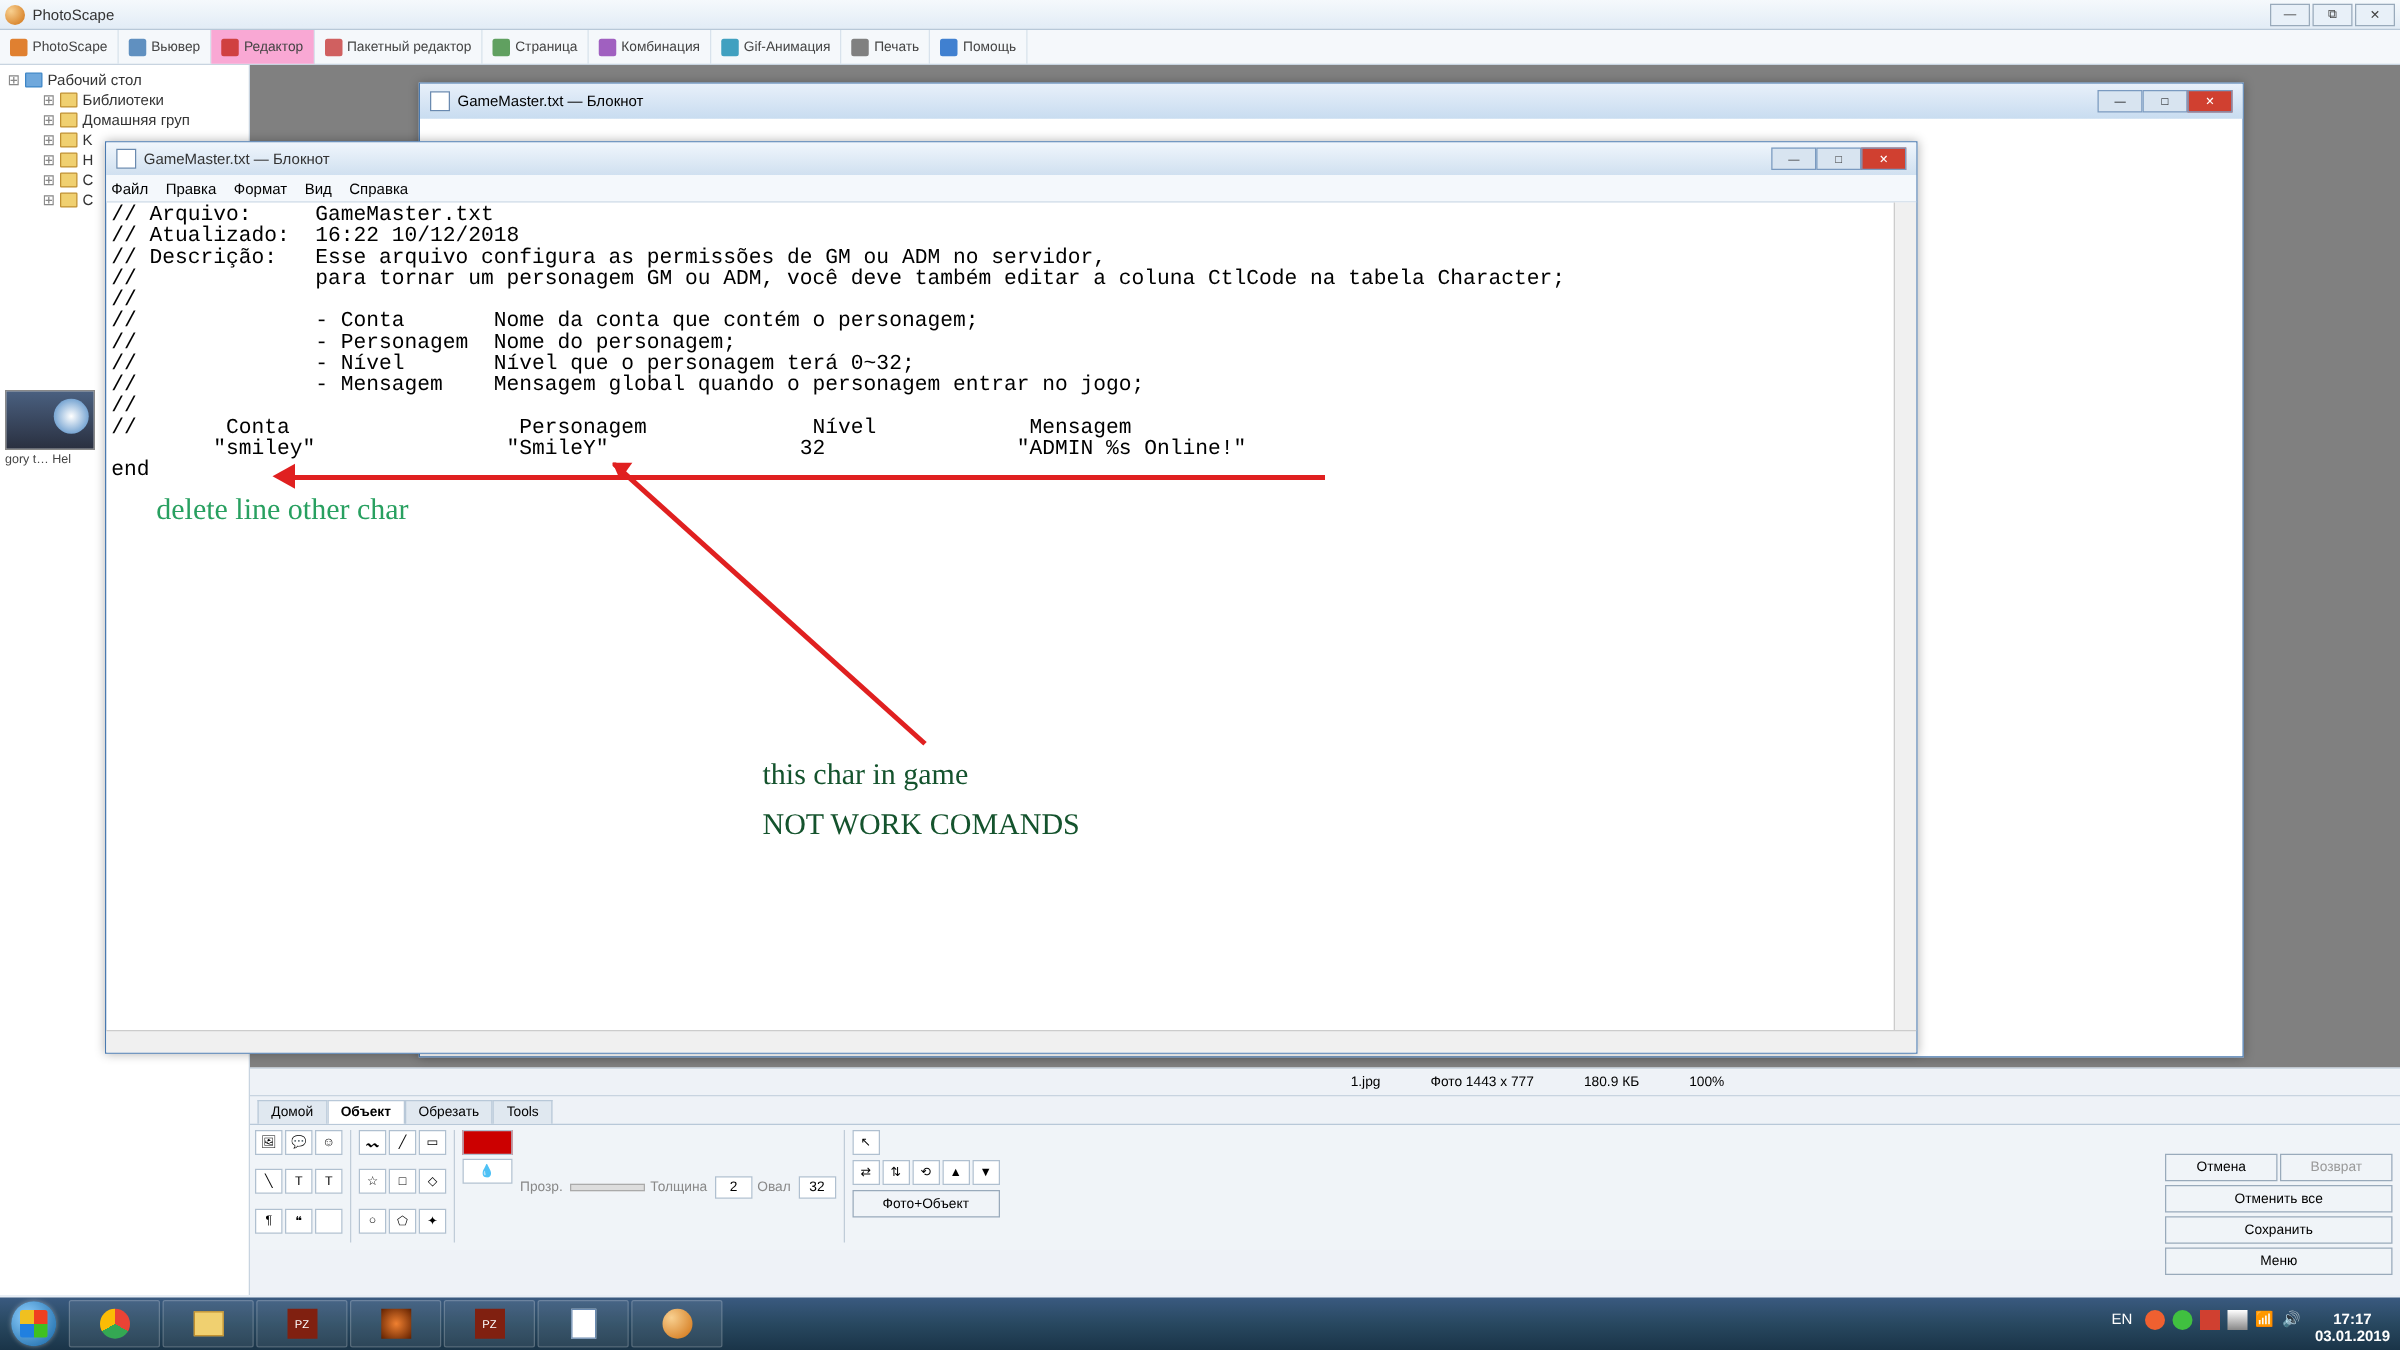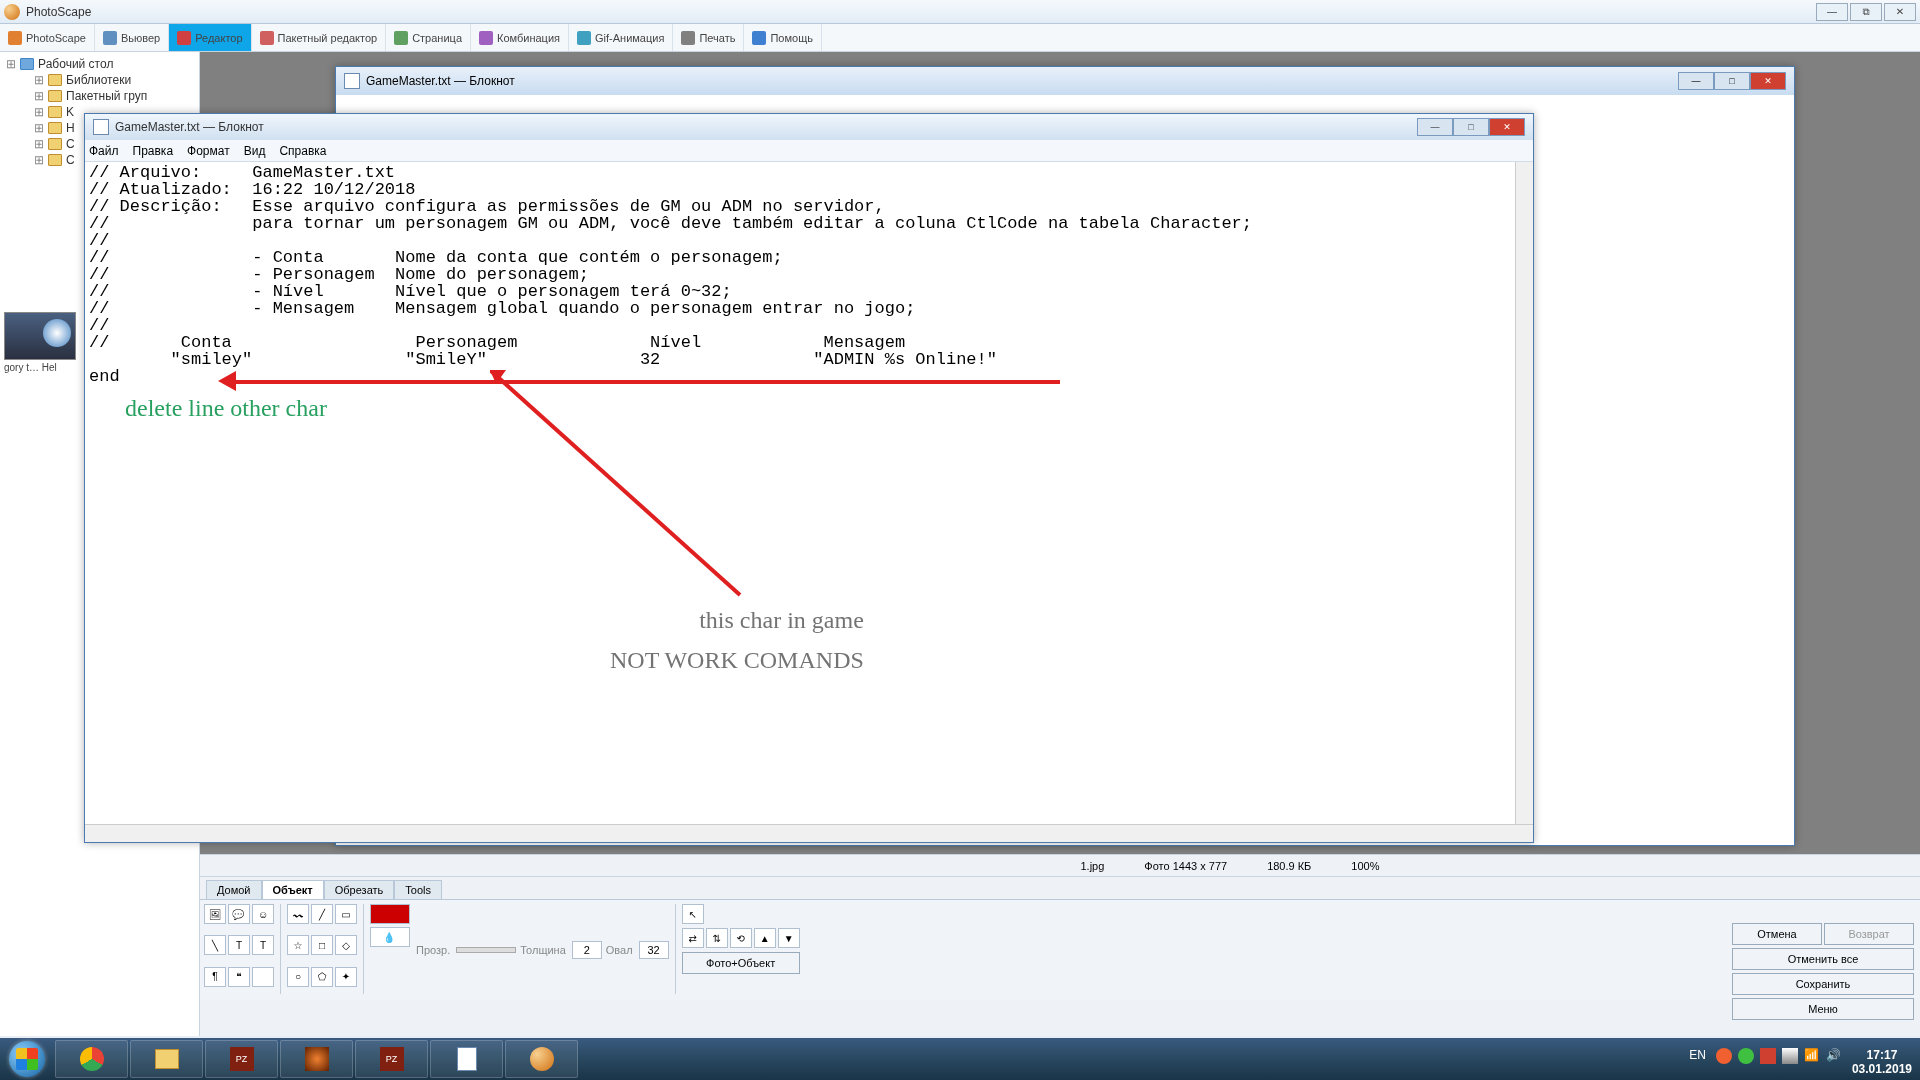--- a/index.html
+++ b/index.html
@@ -7,21 +7,21 @@
 
 
 .ps-window { position: absolute; left: 0; top: 0; width: 1920px; height: 1080px; background: #e8eef5; }
 .ps-titlebar { height: 24px; background: linear-gradient(#f5f9fc,#e2ecf6); display: flex; align-items: center; padding: 0 4px; font-size: 12px; color: #333; border-bottom: 1px solid #b8c8d8; }
 .ps-titlebar .icon { width: 16px; height: 16px; margin-right: 6px; border-radius: 50%; background: radial-gradient(circle at 30% 30%, #f8d090, #d07010); }
 .ps-controls { margin-left: auto; display: flex; gap: 2px; }
 .ps-controls .btn { width: 32px; height: 18px; border: 1px solid #9ab; background: #e8f0f8; font-size: 10px; display: flex; align-items: center; justify-content: center; color: #444; }
 
 .ps-toolbar { height: 28px; background: #f5f8fb; display: flex; border-bottom: 1px solid #c8d4e0; font-size: 11px; }
 .ps-tool { display: flex; align-items: center; padding: 0 8px; border-right: 1px solid #d8e2ec; gap: 4px; color: #444; }
-.ps-tool.active { background: #0ea5e9; }
+.ps-tool.active { background: #f9a8d4; }
 .ps-tool-icon { width: 14px; height: 14px; }
 
 .ps-body { position: absolute; top: 52px; left: 0; right: 0; bottom: 44px; display: flex; }
 .ps-sidebar { width: 200px; background: #fff; border-right: 1px solid #c8d4e0; font-size: 12px; padding: 4px 0; position: relative; }
 .tree-item { padding: 1px 4px 1px 20px; display: flex; align-items: center; gap: 4px; color: #333; white-space: nowrap; }
 .tree-item.root { padding-left: 6px; }
 .tree-item.lv2 { padding-left: 34px; }
 .tree-icon { width: 14px; height: 12px; background: #f0d070; border: 1px solid #c09030; border-radius: 1px; }
 .tree-icon.desk { background: #6fa8dc; border-color: #3d85c6; }
 
@@ -65,21 +65,21 @@
 .np-content { position: relative; padding: 2px 4px; font-family: "Consolas","Courier New",monospace; font-size: 17px; line-height: 17px; white-space: pre; color: #000; height: calc(100% - 48px - 18px); overflow: hidden; }
 .np-scroll-h { position: absolute; left: 0; right: 0; bottom: 0; height: 18px; background: #f0f0f0; border-top: 1px solid #ccc; }
 .np-scroll-v { position: absolute; right: 0; top: 48px; bottom: 18px; width: 18px; background: #f0f0f0; border-left: 1px solid #ccc; }
 
 
 .anno-line1 { position: absolute; left: 230px; top: 380px; width: 830px; height: 4px; background: #e02020; }
 .anno-arrow1 { position: absolute; left: 218px; top: 371px; width: 0; height: 0; border-top: 10px solid transparent; border-bottom: 10px solid transparent; border-right: 18px solid #e02020; }
 .anno-diag { position: absolute; left: 490px; top: 370px; width: 320px; height: 230px; }
 .anno-diag svg { width: 100%; height: 100%; }
 .anno-text1 { position: absolute; left: 125px; top: 395px; font-size: 24px; color: #28a060; font-family: Tahoma; }
-.anno-text2 { position: absolute; left: 610px; top: 600px; font-size: 24px; color: #737373; font-family: Tahoma; text-align: right; line-height: 40px; }
+.anno-text2 { position: absolute; left: 610px; top: 600px; font-size: 24px; color: #14532d; font-family: Tahoma; text-align: left; line-height: 40px; }
 
 
 .taskbar { position: absolute; left: 0; bottom: 0; width: 1920px; height: 42px; background: linear-gradient(#3a5a80,#284860,#1a3448); display: flex; align-items: center; }
 .start-btn { width: 54px; height: 42px; display: flex; align-items: center; justify-content: center; }
 .start-orb { width: 36px; height: 36px; border-radius: 50%; background: radial-gradient(circle at 35% 35%,#8fd0ff,#1060a0); box-shadow: 0 0 4px rgba(255,255,255,0.4); position: relative; }
 .start-orb::before { content: ''; position: absolute; inset: 7px; background: conic-gradient(#f04020 0 90deg,#40c020 90deg 180deg,#2080e0 180deg 270deg,#f0c020 270deg 360deg); border-radius: 2px; }
 .task-item { width: 73px; height: 38px; margin: 0 1px; border: 1px solid rgba(255,255,255,0.2); background: rgba(255,255,255,0.08); display: flex; align-items: center; justify-content: center; border-radius: 2px; }
 .tray { margin-left: auto; display: flex; align-items: flex-start; gap: 10px; padding-right: 8px; height: 100%; font-size: 12px; color: #fff; margin-top: 20px; }
 .tray-clock { text-align: center; line-height: 14px; font-weight: bold; }
 .tray-icons { display: flex; gap: 6px; }
@@ -150,21 +150,21 @@
             <span>Рабочий стол</span>
           </div>
           <div class="tree-item lv2">
             <span style="color:#888">⊞</span>
             <div class="tree-icon "></div>
             <span>Библиотеки</span>
           </div>
           <div class="tree-item lv2">
             <span style="color:#888">⊞</span>
             <div class="tree-icon "></div>
-            <span>Пакетный груп</span>
+            <span>Домашняя груп</span>
           </div>
           <div class="tree-item lv2">
             <span style="color:#888">⊞</span>
             <div class="tree-icon "></div>
             <span>K</span>
           </div>
           <div class="tree-item lv2">
             <span style="color:#888">⊞</span>
             <div class="tree-icon "></div>
             <span>H</span>

